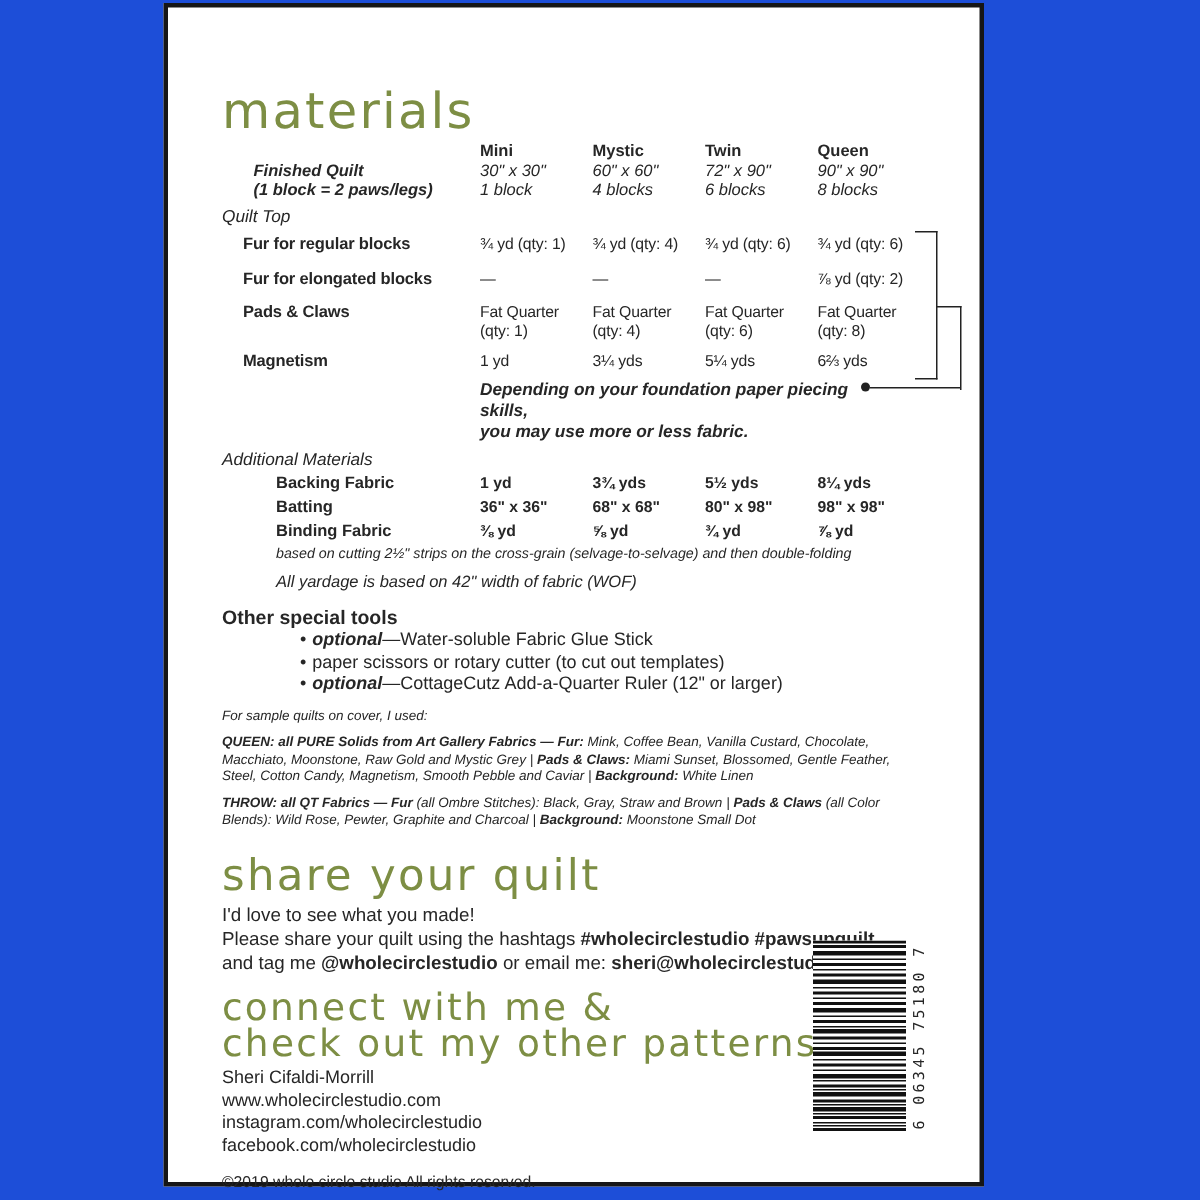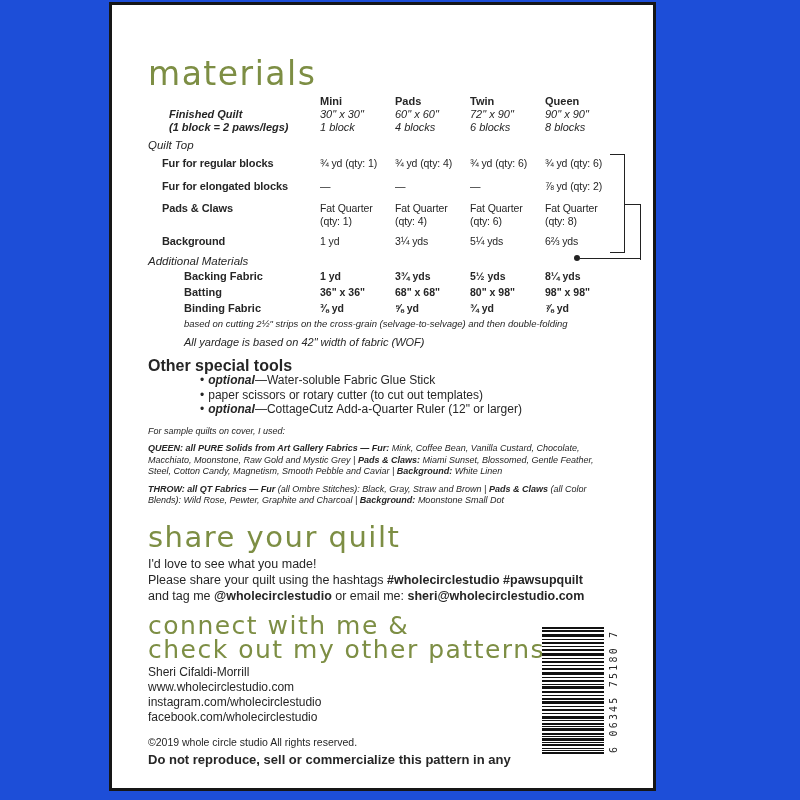--- a/index.html
+++ b/index.html
@@ -49,21 +49,21 @@
   .note-dot{position:absolute;left:426px;top:160px;width:6px;height:6px;border-radius:50%;background:#222;}
   
   .add-label{font-size:11.5px;line-height:14px;font-style:italic;margin-top:5px;}
   .add-row{font-size:10.5px;line-height:15px;margin-top:1px;}
   .add-row .rlabel{font-weight:700;font-size:11px;padding-left:36px;}
   .add-row .val{font-weight:700;}
   .bind-note{margin:2px 0 0 36px;font-size:9.5px;line-height:12px;font-style:italic;}
   .yard-note{margin:5px 0 0 36px;font-size:11px;line-height:14px;font-style:italic;}
   
   .tools{margin-top:9px;}
-  .tools-title{font-weight:700;font-size:16px;line-height:15px;}
+  .tools-title{font-weight:700;font-size:13px;line-height:15px;}
   .tool-item{font-size:12px;line-height:14.5px;margin-left:52px;}
   .tool-item .bullet{margin-right:4px;}
   
   .fine{margin-top:9px;font-size:9px;line-height:11.5px;font-style:italic;width:470px;}
   .fine p{margin:6px 0 0 0;}
   .fine p:first-child{margin-top:0;}
   
   .share-body{font-size:12.5px;line-height:16px;margin-top:2px;}
   .share-body p{margin:0;}
   
@@ -98,21 +98,21 @@
         <div class="cell label-cell">
           <span class="bi">Finished Quilt</span>
           <span class="bi">(1 block = 2 paws/legs)</span>
         </div>
         <div class="cell">
           <span class="b">Mini</span>
           <span class="i">30" x 30"</span>
           <span class="i">1 block</span>
         </div>
         <div class="cell">
-          <span class="b">Pads</span>
+          <span class="b">Mystic</span>
           <span class="i">60" x 60"</span>
           <span class="i">4 blocks</span>
         </div>
         <div class="cell">
           <span class="b">Twin</span>
           <span class="i">72" x 90"</span>
           <span class="i">6 blocks</span>
         </div>
         <div class="cell">
           <span class="b">Queen</span>
@@ -153,27 +153,31 @@
           <span class="val">Fat Quarter</span>
           <span class="val">(qty: 6)</span>
         </span>
         <span class="cell">
           <span class="val">Fat Quarter</span>
           <span class="val">(qty: 8)</span>
         </span>
       </div>
 
       <div class="tgrid trow r4">
-        <span class="rlabel">Background</span>
+        <span class="rlabel">Magnetism</span>
         <span class="val">1 yd</span>
         <span class="val">3¼ yds</span>
         <span class="val">5¼ yds</span>
         <span class="val">6⅔ yds</span>
       </div>
 
+      <div class="note">
+        <span>Depending on your foundation paper piecing skills,</span><br>
+        <span>you may use more or less fabric.</span>
+      </div>
 
       <div class="bracket-inner"></div>
       <div class="bracket-outer"></div>
       <div class="note-line"></div>
       <div class="note-dot"></div>
     </div>
 
     <div>
       <div class="add-label">Additional Materials</div>
 

